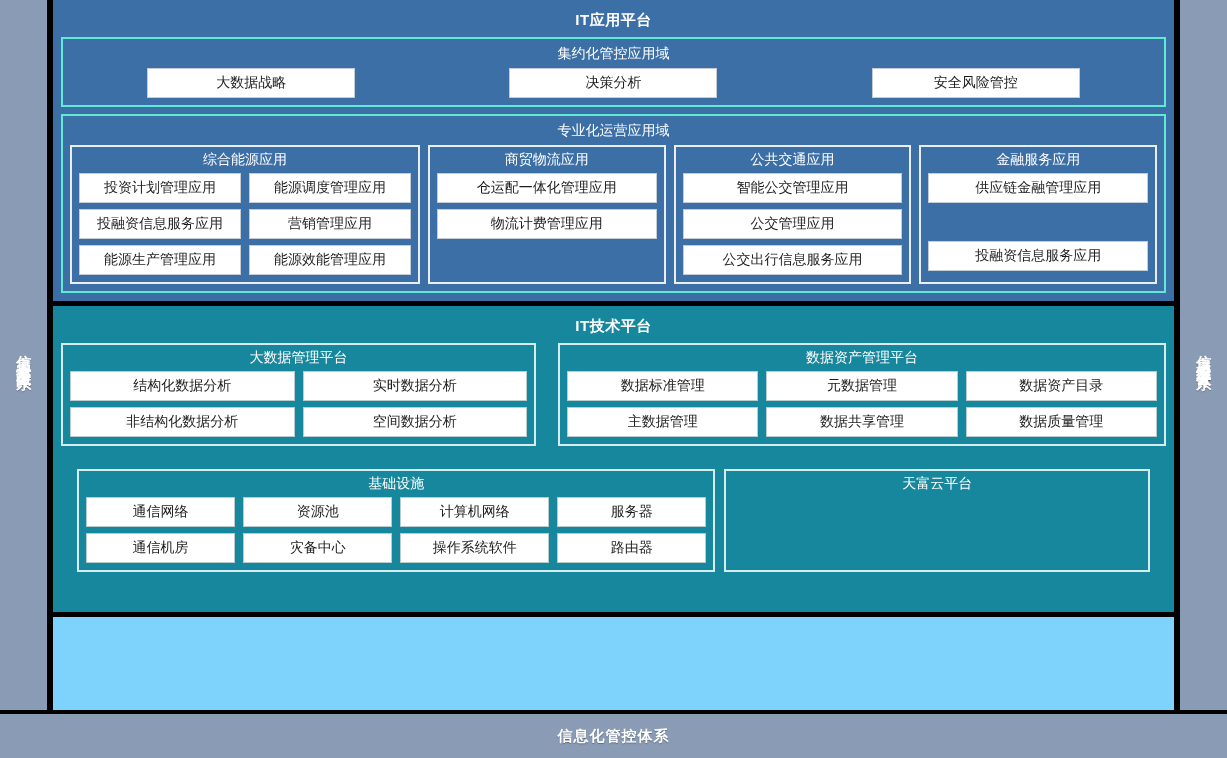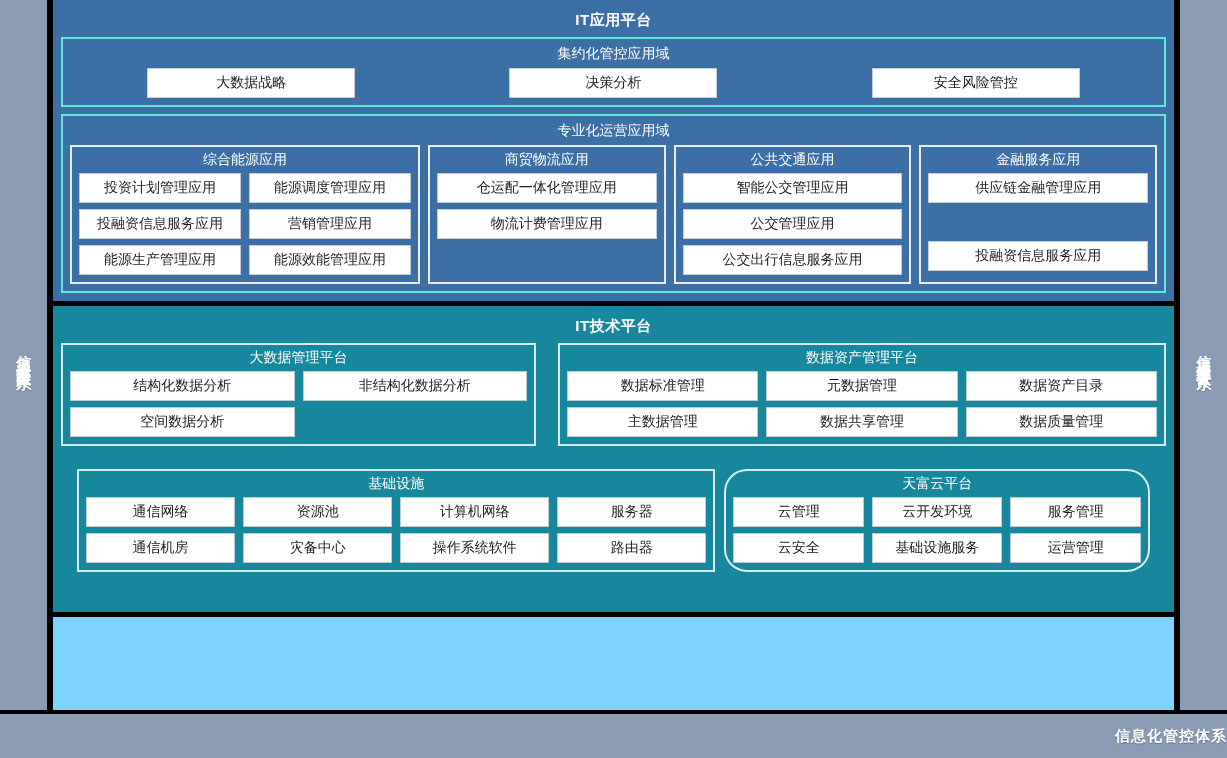--- a/index.html
+++ b/index.html
@@ -138,33 +138,33 @@
   .halves { display: flex; gap: 22px; }
   .halves > .subgroup { flex: 1 1 0; }
 
   
   .support .chip { min-width: 200px; }
   .support-row { display: flex; justify-content: space-around; }
 
   
   .infra-wrap { display: flex; gap: 9px; }
   .infra { flex: 0 0 59.5%; }
-  .cloud { flex: 1 1 auto; border-radius: 23px; }
+  .cloud { flex: 1 1 auto; }
 
   
   .footer {
     height: 48px;
     background: #8a9cb5;
     border-top: 4px solid #000;
     color: #ffffff;
     font-weight: bold;
     font-size: 15px;
     display: flex;
     align-items: center;
-    justify-content: flex-end;
+    justify-content: center;
     letter-spacing: 1px;
     text-shadow: 0 1px 1px rgba(0,0,0,.3);
   }
 </style>
 </head>
 <body>
 
 <div id="root">
 
   <div class="band">
@@ -237,20 +237,21 @@
       <div class="platform teal">
         <div class="platform-title">IT技术平台</div>
 
         <div class="domain" style="border:none;padding:0;margin-bottom:7px">
           <div class="halves">
 
             <div class="subgroup" style="flex:0 0 43%">
               <div class="subgroup-title">大数据管理平台</div>
               <div class="grid2">
                 <div class="chip">结构化数据分析</div>
+                <div class="chip">实时数据分析</div>
                 <div class="chip">非结构化数据分析</div>
                 <div class="chip">空间数据分析</div>
               </div>
             </div>
 
             <div class="subgroup">
               <div class="subgroup-title">数据资产管理平台</div>
               <div class="grid3">
                 <div class="chip">数据标准管理</div>
                 <div class="chip">元数据管理</div>
@@ -277,28 +278,20 @@
                 <div class="chip">服务器</div>
                 <div class="chip">通信机房</div>
                 <div class="chip">灾备中心</div>
                 <div class="chip">操作系统软件</div>
                 <div class="chip">路由器</div>
               </div>
             </div>
 
             <div class="subgroup cloud">
               <div class="subgroup-title">天富云平台</div>
-              <div class="grid3">
-                <div class="chip">云管理</div>
-                <div class="chip">云开发环境</div>
-                <div class="chip">服务管理</div>
-                <div class="chip">云安全</div>
-                <div class="chip">基础设施服务</div>
-                <div class="chip">运营管理</div>
-              </div>
             </div>
 
           </div>
         </div>
 
       </div>
     </div>
 
     <div class="rail rail-right">
       <span class="rail-text">信息运维服务体系</span>

